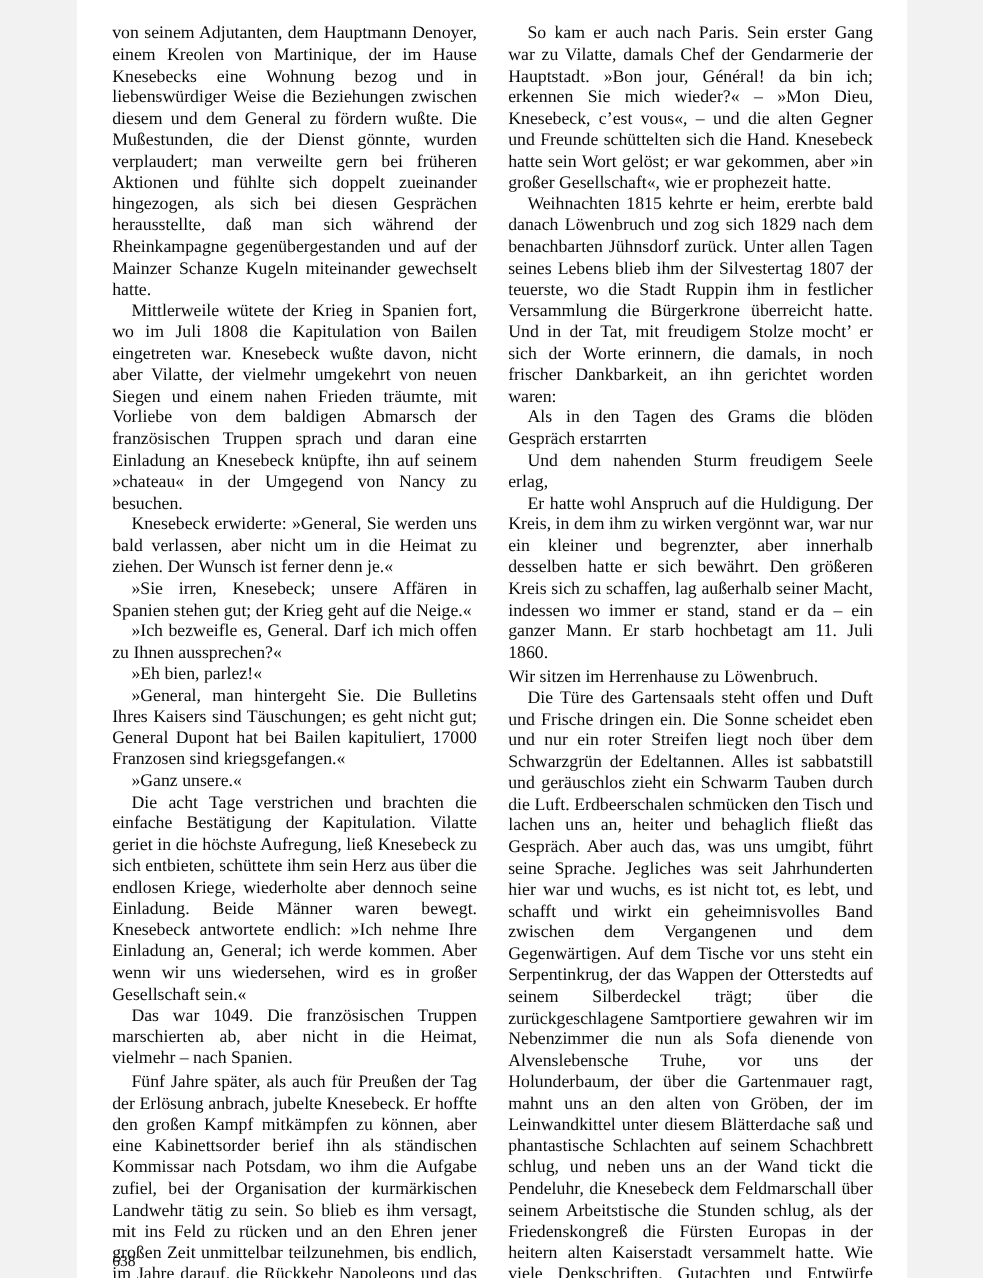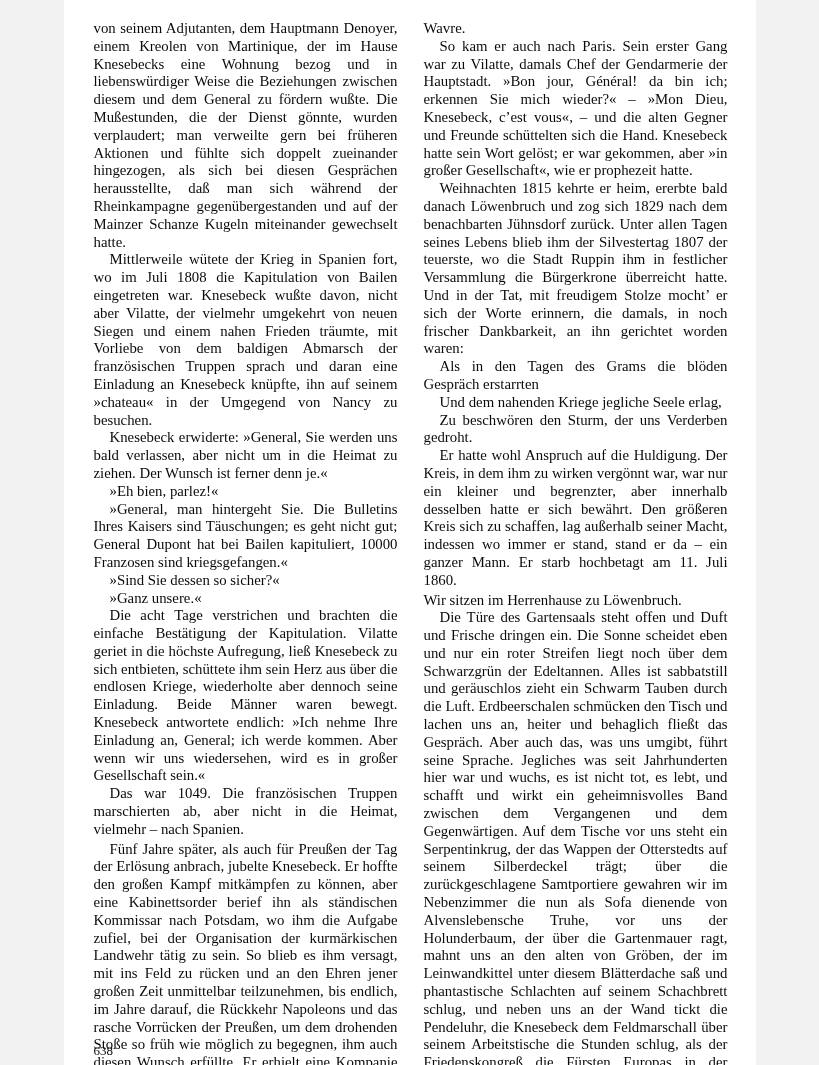--- a/index.html
+++ b/index.html
@@ -54,34 +54,33 @@
 </style>
 </head>
 <body>
 
 <div class="page">
   <div class="columns">
     <div class="col">
         <p class="para flush">von seinem Adjutanten, dem Hauptmann Denoyer, einem Kreolen von Martinique, der im Hause Knesebecks eine Wohnung bezog und in liebenswürdiger Weise die Beziehungen zwischen diesem und dem General zu fördern wußte. Die Mußestunden, die der Dienst gönnte, wurden verplaudert; man verweilte gern bei früheren Aktionen und fühlte sich doppelt zueinander hingezogen, als sich bei diesen Gesprächen herausstellte, daß man sich während der Rheinkampagne gegenübergestanden und auf der Mainzer Schanze Kugeln miteinander gewechselt hatte.</p>
         <p class="para indent">Mittlerweile wütete der Krieg in Spanien fort, wo im Juli 1808 die Kapitulation von Bailen eingetreten war. Knesebeck wußte davon, nicht aber Vilatte, der vielmehr umgekehrt von neuen Siegen und einem nahen Frieden träumte, mit Vorliebe von dem baldigen Abmarsch der französischen Truppen sprach und daran eine Einladung an Knesebeck knüpfte, ihn auf seinem »chateau« in der Umgegend von Nancy zu besuchen.</p>
         <p class="para indent">Knesebeck erwiderte: »General, Sie werden uns bald verlassen, aber nicht um in die Heimat zu ziehen. Der Wunsch ist ferner denn je.«</p>
+        <p class="para indent">»Sie irren, Knesebeck; unsere Affären in Spanien stehen gut; der Krieg geht auf die Neige.«</p>
+        <p class="para indent">»Ich bezweifle es, General. Darf ich mich offen zu Ihnen aussprechen?«</p>
         <p class="para indent">»Eh bien, parlez!«</p>
-        <p class="para indent">»General, man hintergeht Sie. Die Bulletins Ihres Kaisers sind Täuschungen; es geht nicht gut; General Dupont hat bei Bailen kapituliert, 10000 Franzosen sind kriegsgefangen.«</p>
-        <p class="para indent">»Sind Sie dessen so sicher?«</p>
+        <p class="para indent">»General, man hintergeht Sie. Die Bulletins Ihres Kaisers sind Täuschungen; es geht nicht gut; General Dupont hat bei Bailen kapituliert, 17000 Franzosen sind kriegsgefangen.«</p>
         <p class="para indent">»Ganz unsere.«</p>
         <p class="para indent">Die acht Tage verstrichen und brachten die einfache Bestätigung der Kapitulation. Vilatte geriet in die höchste Aufregung, ließ Knesebeck zu sich entbieten, schüttete ihm sein Herz aus über die endlosen Kriege, wiederholte aber dennoch seine Einladung. Beide Männer waren bewegt. Knesebeck antwortete endlich: »Ich nehme Ihre Einladung an, General; ich werde kommen. Aber wenn wir uns wiedersehen, wird es in großer Gesellschaft sein.«</p>
         <p class="para indent">Das war 1049. Die französischen Truppen marschierten ab, aber nicht in die Heimat, vielmehr – nach Spanien.</p>
         <p class="para indent space-before">Fünf Jahre später, als auch für Preußen der Tag der Erlösung anbrach, jubelte Knesebeck. Er hoffte den großen Kampf mitkämpfen zu können, aber eine Kabinettsorder berief ihn als ständischen Kommissar nach Potsdam, wo ihm die Aufgabe zufiel, bei der Organisation der kurmärkischen Landwehr tätig zu sein. So blieb es ihm versagt, mit ins Feld zu rücken und an den Ehren jener großen Zeit unmittelbar teilzunehmen, bis endlich, im Jahre darauf, die Rückkehr Napoleons und das rasche Vorrücken der Preußen, um dem drohenden Stoße so früh wie möglich zu begegnen, ihm auch diesen Wunsch erfüllte. Er erhielt eine Kompanie im 6. kurmärkischen Landwehrregiment, marschierte mit nach Flandern und focht bei Ligny, Sombreffe und</p>
       </div>
     <div class="col">
-        <p class="para flush">Wavre.</p>
         <p class="para indent">So kam er auch nach Paris. Sein erster Gang war zu Vilatte, damals Chef der Gendarmerie der Hauptstadt. »Bon jour, Général! da bin ich; erkennen Sie mich wieder?« – »Mon Dieu, Knesebeck, c’est vous«, – und die alten Gegner und Freunde schüttelten sich die Hand. Knesebeck hatte sein Wort gelöst; er war gekommen, aber »in großer Gesellschaft«, wie er prophezeit hatte.</p>
         <p class="para indent">Weihnachten 1815 kehrte er heim, ererbte bald danach Löwenbruch und zog sich 1829 nach dem benachbarten Jühnsdorf zurück. Unter allen Tagen seines Lebens blieb ihm der Silvestertag 1807 der teuerste, wo die Stadt Ruppin ihm in festlicher Versammlung die Bürgerkrone überreicht hatte. Und in der Tat, mit freudigem Stolze mocht’ er sich der Worte erinnern, die damals, in noch frischer Dankbarkeit, an ihn gerichtet worden waren:</p>
         <p class="para verse">Als in den Tagen des Grams die blöden Gespräch erstarrten</p>
-        <p class="para verse">Und dem nahenden Kriege jegliche Seele erlag,</p>
-        <p class="para verse">Zu beschwören den Sturm, der uns Verderben gedroht.</p>
+        <p class="para verse">Und dem nahenden Sturm freudigem Seele erlag,</p>
         <p class="para indent">Er hatte wohl Anspruch auf die Huldigung. Der Kreis, in dem ihm zu wirken vergönnt war, war nur ein kleiner und begrenzter, aber innerhalb desselben hatte er sich bewährt. Den größeren Kreis sich zu schaffen, lag außerhalb seiner Macht, indessen wo immer er stand, stand er da – ein ganzer Mann. Er starb hochbetagt am 11. Juli 1860.</p>
         <p class="para flush space-before">Wir sitzen im Herrenhause zu Löwenbruch.</p>
         <p class="para indent">Die Türe des Gartensaals steht offen und Duft und Frische dringen ein. Die Sonne scheidet eben und nur ein roter Streifen liegt noch über dem Schwarzgrün der Edeltannen. Alles ist sabbatstill und geräuschlos zieht ein Schwarm Tauben durch die Luft. Erdbeerschalen schmücken den Tisch und lachen uns an, heiter und behaglich fließt das Gespräch. Aber auch das, was uns umgibt, führt seine Sprache. Jegliches was seit Jahrhunderten hier war und wuchs, es ist nicht tot, es lebt, und schafft und wirkt ein geheimnisvolles Band zwischen dem Vergangenen und dem Gegenwärtigen. Auf dem Tische vor uns steht ein Serpentinkrug, der das Wappen der Otterstedts auf seinem Silberdeckel trägt; über die zurückgeschlagene Samtportiere gewahren wir im Nebenzimmer die nun als Sofa dienende von Alvenslebensche Truhe, vor uns der Holunderbaum, der über die Gartenmauer ragt, mahnt uns an den alten von Gröben, der im Leinwandkittel unter diesem Blätterdache saß und phantastische Schlachten auf seinem Schachbrett schlug, und neben uns an der Wand tickt die Pendeluhr, die Knesebeck dem Feldmarschall über seinem Arbeitstische die Stunden schlug, als der Friedenskongreß die Fürsten Europas in der heitern alten Kaiserstadt versammelt hatte. Wie viele Denkschriften, Gutachten und Entwürfe entstanden bei dem Ticktack dieser gedrungenen Ebenholzpendule, die so diskret und in sich zurückgezogen dasteht, als wisse sie, was einem Zeugen schickt, der ernste Dinge gehört und gesehen.</p>
       </div>
   </div>
   <div class="page-number">638</div>
 </div>
 
 </body></html>

